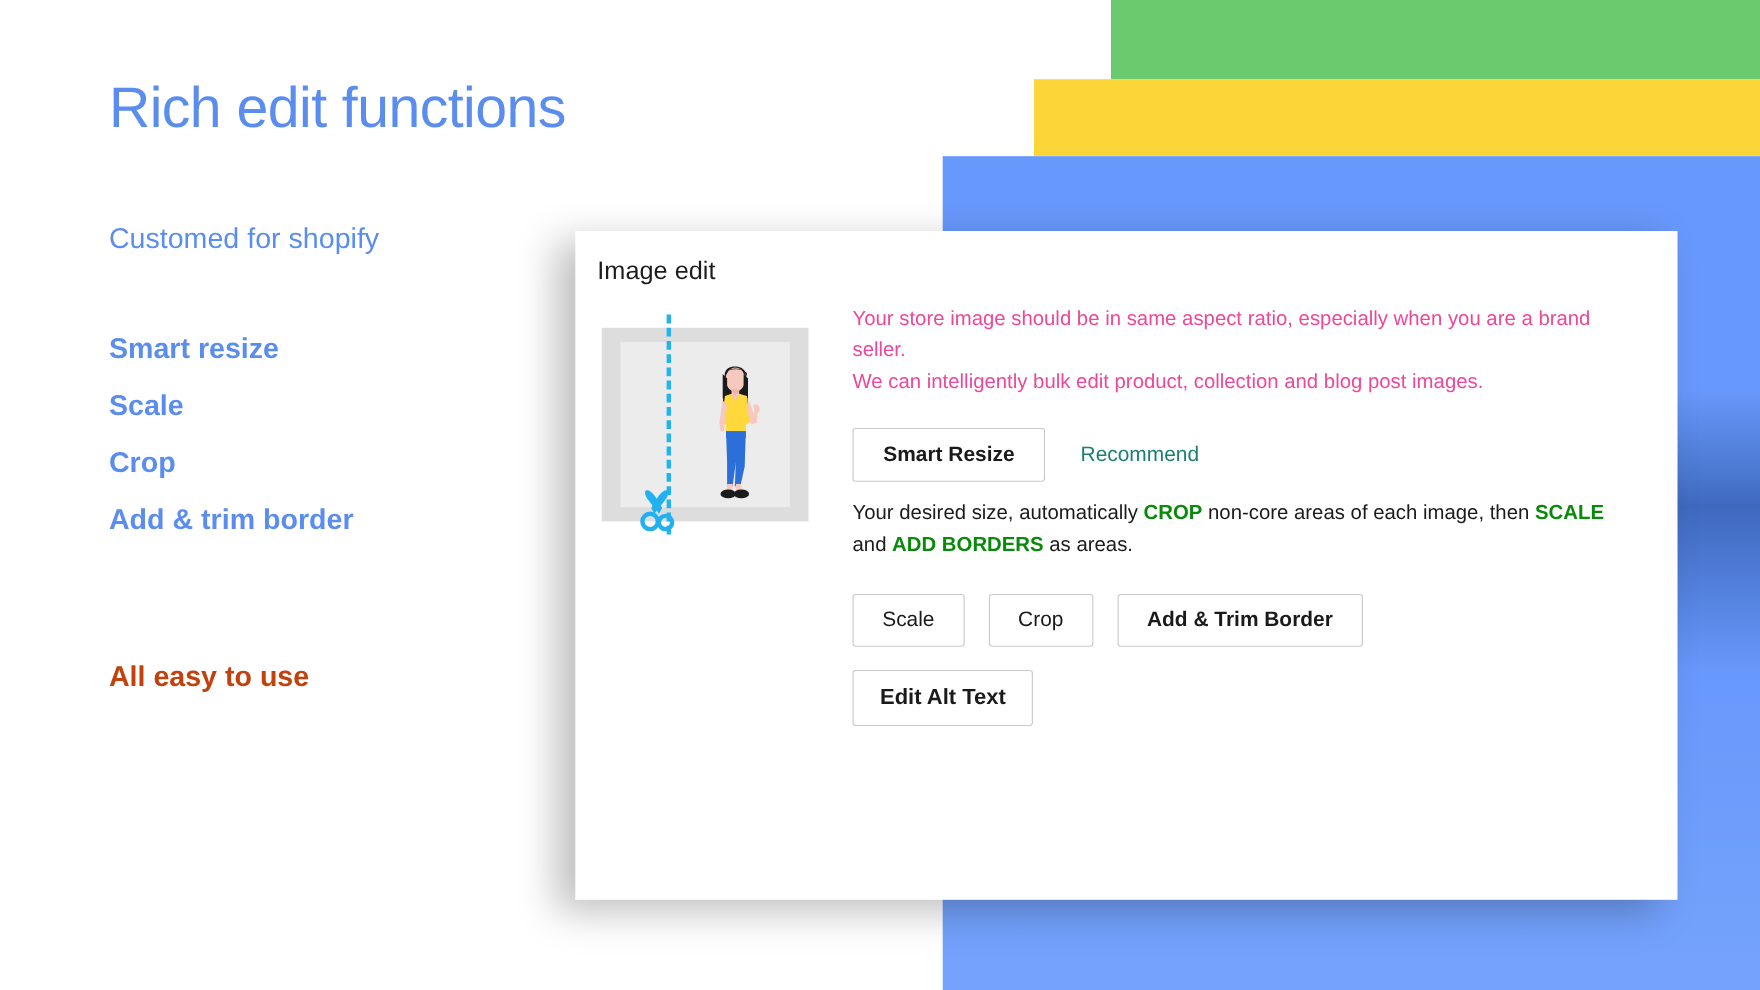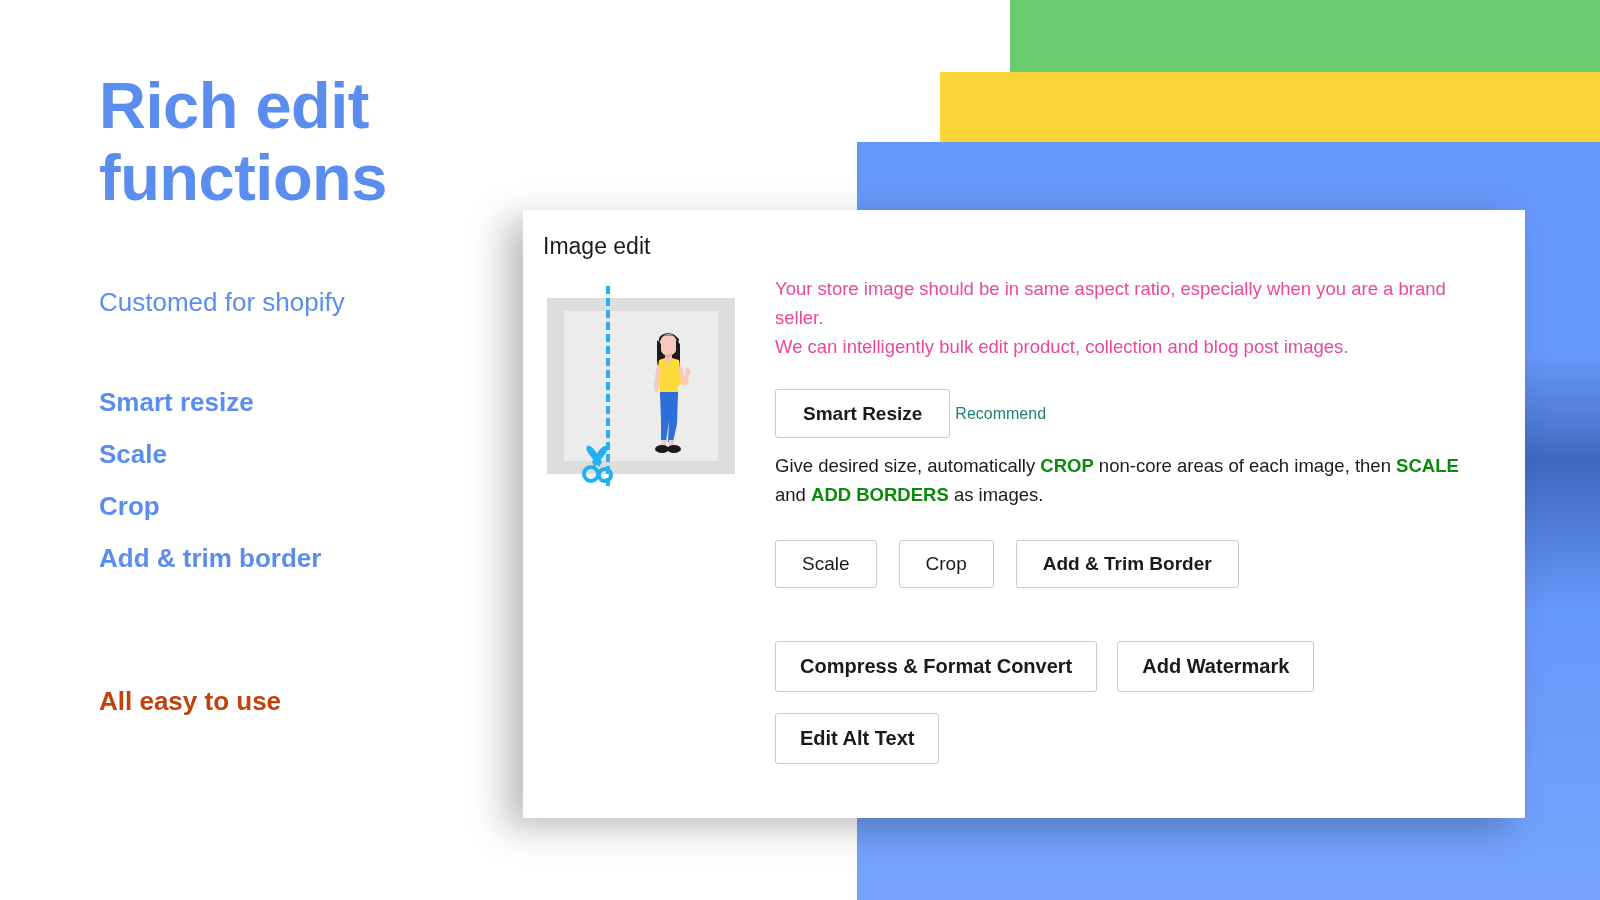--- a/index.html
+++ b/index.html
@@ -50,22 +50,22 @@
 
   
   .left-col {
     position: absolute;
     left: 99px;
     top: 70px;
     width: 430px;
     color: #5B8DEF;
   }
   .headline {
-    font-size: 65px;
-    font-weight: bold;
+    font-size: 52px;
+    font-weight: normal;
     letter-spacing: -0.5px;
     line-height: 1.1;
     margin: 0 0 0 0;
     color: #5B8DEF;
   }
   .subhead {
     font-size: 26px;
     font-weight: normal;
     margin-top: 74px;
     color: #5B8DEF;
@@ -168,23 +168,23 @@
     margin: 0;
   }
   .desc .line2 { display: block; }
 
   .resize-row {
     display: flex;
     align-items: center;
     margin-top: 28px;
   }
   .recommend {
-    margin-left: 5px;
+    margin-left: 32px;
     color: #1B8070;
-    font-size: 16px;
+    font-size: 19px;
   }
 
   .explain {
     font-size: 18.5px;
     line-height: 29px;
     color: #1b1b1b;
     margin-top: 13px;
   }
   .g {
     color: #0A8A0A;
@@ -332,32 +332,28 @@
       <span>Your store image should be in same aspect ratio, especially when you are a brand seller.</span>
       <span class="line2">We can intelligently bulk edit product, collection and blog post images.</span>
     </p>
 
     <div class="resize-row">
       <button class="btn btn-primary">Smart Resize</button>
       <span class="recommend">Recommend</span>
     </div>
 
     <div class="explain">
-      <span>Give desired size, automatically </span><span class="g">CROP</span><span> non-core areas of each image, then </span><span class="g">SCALE</span><span> and </span><span class="g">ADD BORDERS</span><span> as images.</span>
+      <span>Your desired size, automatically </span><span class="g">CROP</span><span> non-core areas of each image, then </span><span class="g">SCALE</span><span> and </span><span class="g">ADD BORDERS</span><span> as areas.</span>
     </div>
 
     <div class="btn-row">
       <button class="btn btn-mid">Scale</button>
       <button class="btn btn-mid">Crop</button>
       <button class="btn btn-mid strong">Add &amp; Trim Border</button>
     </div>
 
-    <div class="btn-row-2">
-      <button class="btn btn-big">Compress &amp; Format Convert</button>
-      <button class="btn btn-big">Add Watermark</button>
-    </div>
 
     <div class="btn-row-3">
       <button class="btn btn-big">Edit Alt Text</button>
     </div>
 
   </div>
 </div>
 
 </body></html>

